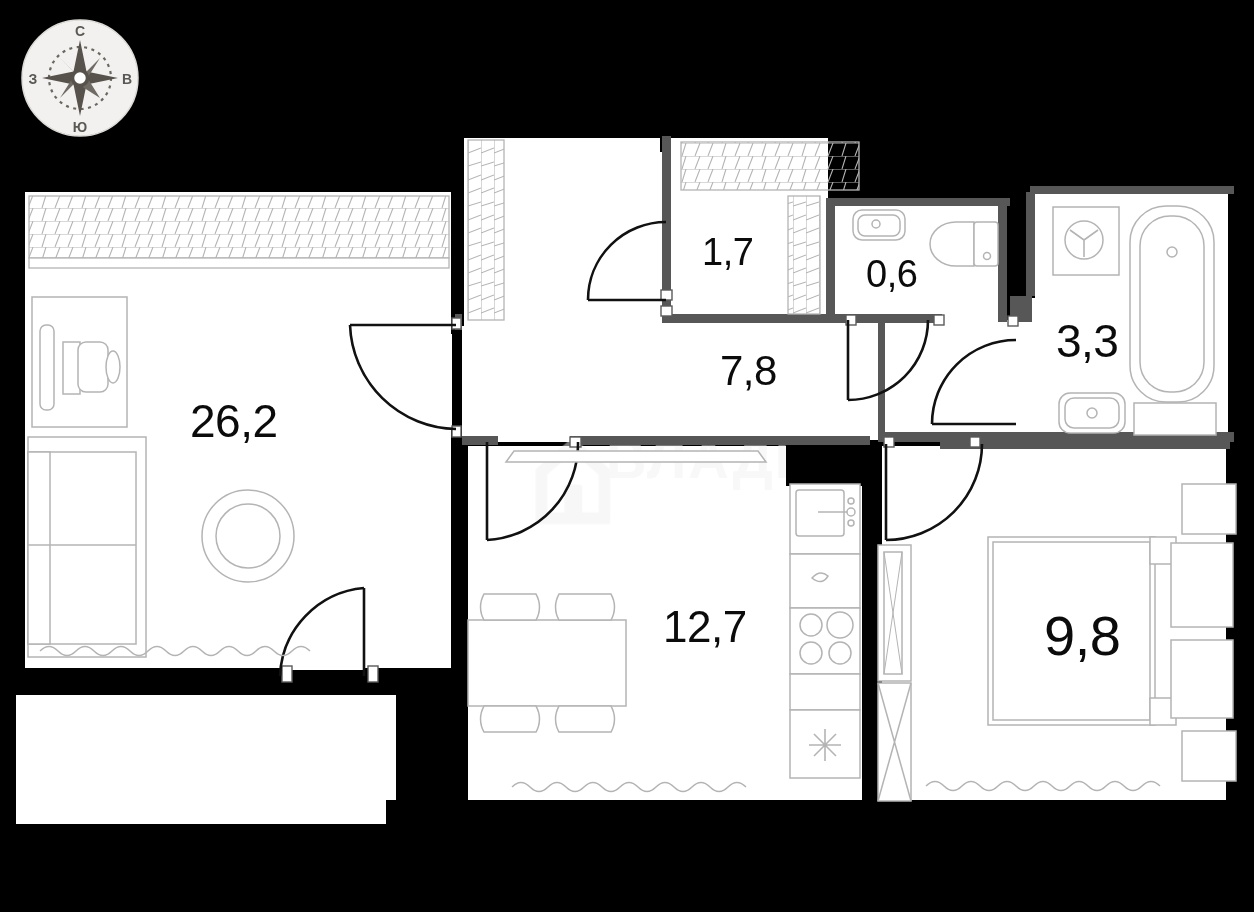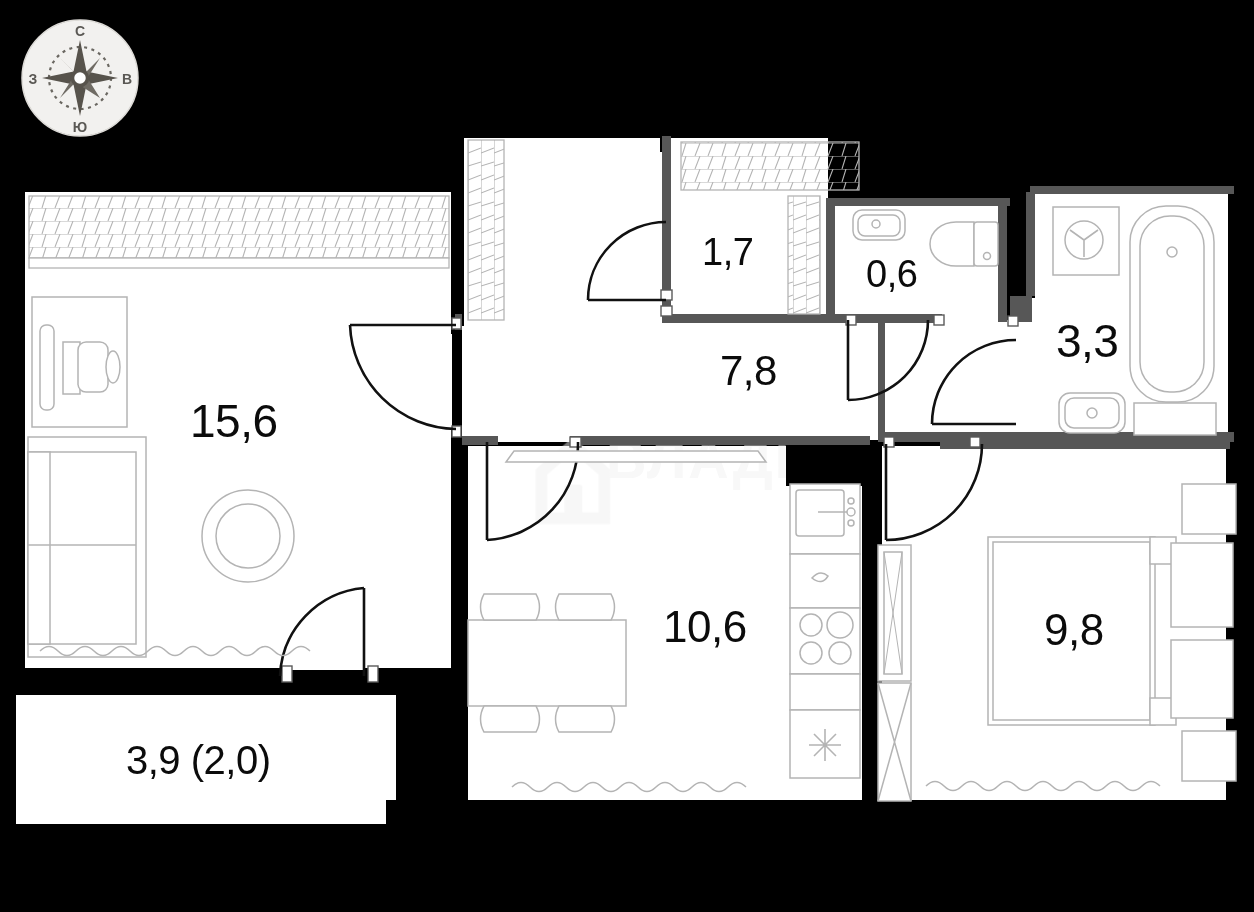--- a/index.html
+++ b/index.html
@@ -298,29 +298,28 @@
       <path d="M0 -38 L6.5 -6.5 L38 0 L6.5 6.5 L0 38 L-6.5 6.5 L-38 0 L-6.5 -6.5 Z" fill="#57534c"></path>
       <path d="M20 -20 L4.6 -4.6 L20 20 L-4.6 4.6 L-20 20 L-4.6 -4.6 L-20 -20 L4.6 4.6 Z" fill="#6f6b64"></path>
       <circle cx="0" cy="0" r="7.5" fill="#ffffff" stroke="#57534c" stroke-width="3.5"></circle>
       <text class="compass-letter" x="0" y="-42" font-size="14" text-anchor="middle">С</text>
       <text class="compass-letter" x="47" y="6" font-size="14" text-anchor="middle">В</text>
       <text class="compass-letter" x="0" y="54" font-size="14" text-anchor="middle">Ю</text>
       <text class="compass-letter" x="-47" y="6" font-size="14" text-anchor="middle">З</text>
     </g>
   </svg>
 
-  <div class="room-label" style="left:190px; top:398px; font-size:46px;">15,6</div>
-
-  <div class="room-label" style="left:126px; top:740px; font-size:40px;">3,9 (2,0)</div>
+  <div class="room-label" style="left:190px; top:398px; font-size:46px;">26,2</div>
+
 
   <div class="room-label" style="left:702px; top:233px; font-size:38px;">1,7</div>
 
   <div class="room-label" style="left:866px; top:255px; font-size:38px;">0,6</div>
 
   <div class="room-label" style="left:1056px; top:318px; font-size:46px;">3,3</div>
 
   <div class="room-label" style="left:672px; top:350px; font-size:42px;margin-left:48px;">7,8</div>
 
-  <div class="room-label" style="left:663px; top:605px; font-size:44px;">10,6</div>
-
-  <div class="room-label" style="left:1044px; top:608px; font-size:44px;">9,8</div>
+  <div class="room-label" style="left:663px; top:605px; font-size:44px;">12,7</div>
+
+  <div class="room-label" style="left:1044px; top:608px; font-size:56px;">9,8</div>
 
 </div>
 
 </body></html>

